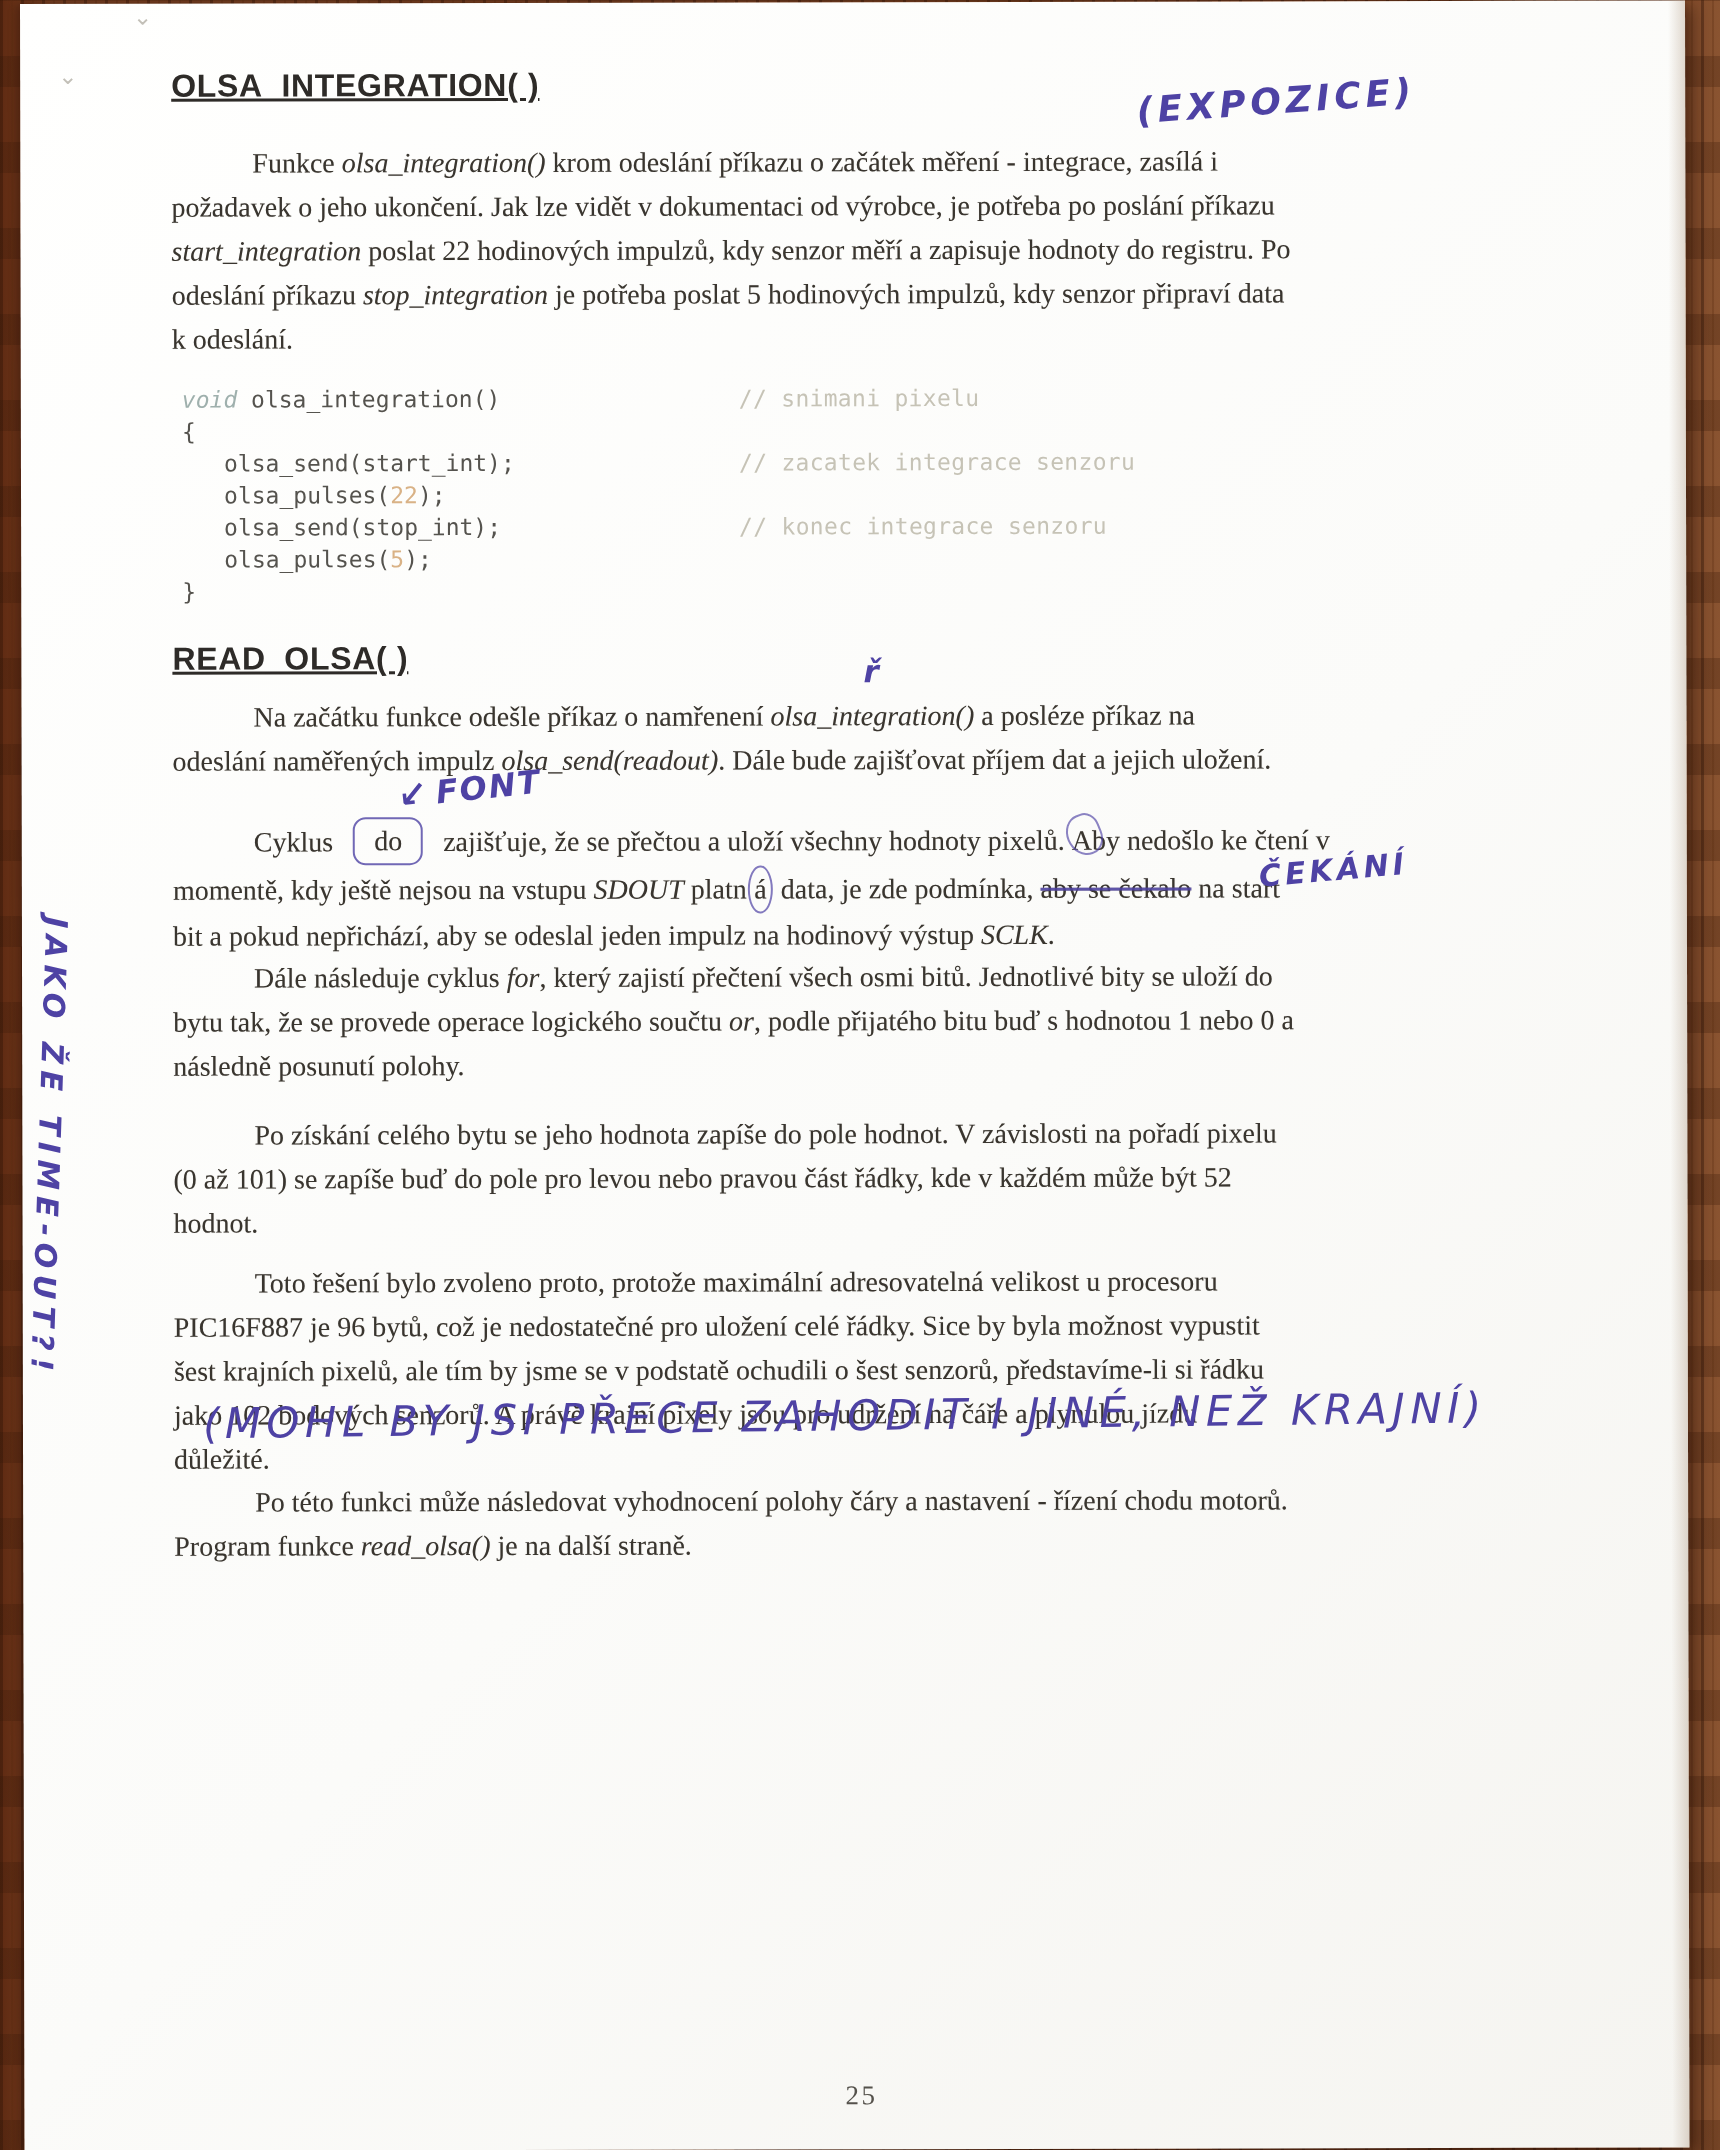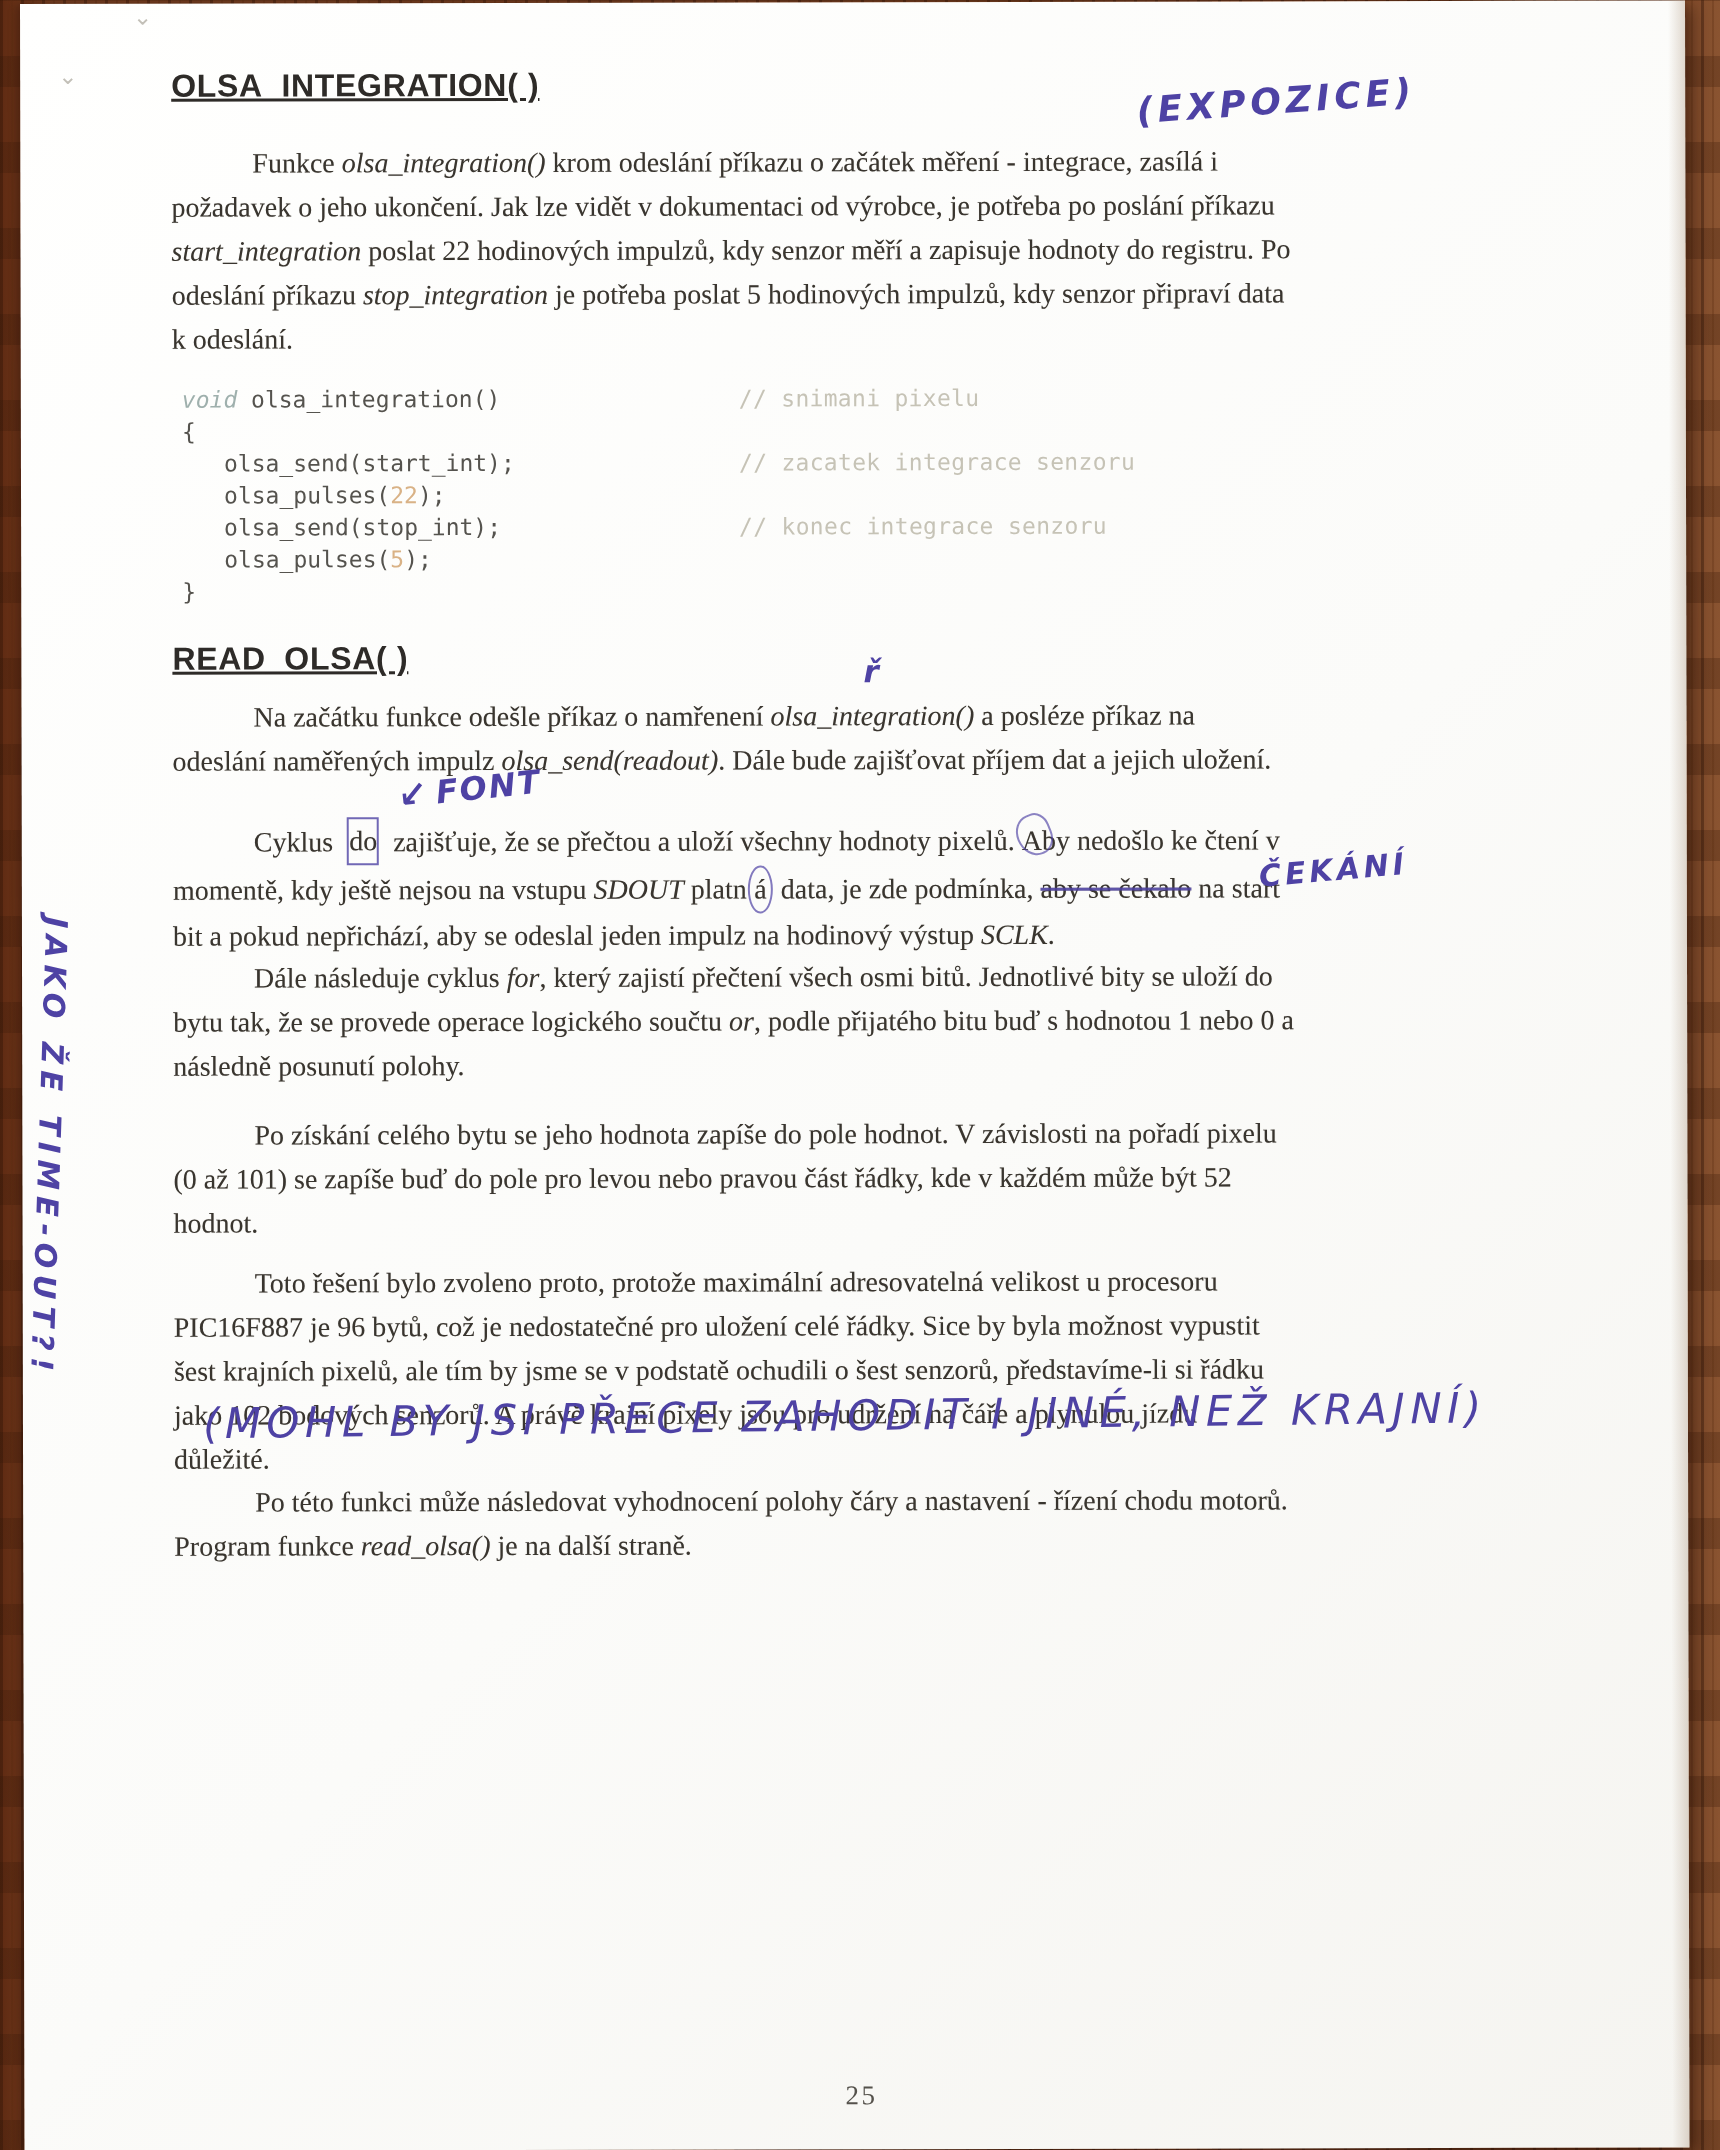--- a/index.html
+++ b/index.html
@@ -33,21 +33,21 @@
   .ink{color:#4e42a4;font-family:"DejaVu Sans",sans-serif;font-style:italic;}
   .hw{position:absolute;}
   .expozice{left:1116px;top:79px;font-size:36px;font-weight:600;letter-spacing:4.7px;transform:rotate(-4deg);}
   .font-note{left:376px;top:765px;font-size:32px;font-weight:600;letter-spacing:2px;transform:rotate(-6deg);white-space:nowrap;}
   .font-arrow{font-style:normal;font-size:35px;margin-right:6.7px;}
   .r-corr{left:842px;top:651px;font-size:31px;font-weight:600;}
   .cekani{left:1237px;top:851px;font-size:30px;font-weight:600;letter-spacing:4px;transform:rotate(-5deg);}
   .mohl{left:180px;top:1389px;font-size:42px;font-weight:500;letter-spacing:5.4px;transform:rotate(-0.6deg);white-space:nowrap;}
   .margin-note{position:absolute;left:10.8px;top:913px;height:477px;writing-mode:vertical-rl;
     font:600 30px/1 "DejaVu Sans",sans-serif;font-style:italic;color:#4e42a4;letter-spacing:6.7px;transform:rotate(2deg);}
-  .boxed{display:inline-block;border:2px solid rgba(78,66,164,.80);border-radius:0;padding:0 0;margin:0 14px;position:relative;top:-1.3px;}
+  .boxed{display:inline-block;border:2px solid rgba(78,66,164,.80);border-radius:13px;padding:0 19px;margin:0 20px;position:relative;top:-1.3px;}
   .circled{display:inline-block;border:2px solid rgba(78,66,164,.70);border-radius:50%;padding:0 4px;margin:0 1.3px;}
   .struck{text-decoration:line-through;text-decoration-color:rgba(78,66,164,.85);text-decoration-thickness:2.7px;}
   .pen-scribble{position:relative;display:inline-block;}
   .pen-scribble::after{content:"";position:absolute;left:-5.4px;top:-5.4px;width:31px;height:38px;
     border:2px solid rgba(78,66,164,.65);border-radius:55% 45% 50% 60%;transform:rotate(-22deg);}
   .page-num{position:absolute;left:821px;top:2078px;font:27px "Liberation Serif",serif;color:#55524c;letter-spacing:2.7px;}
   .pencil{position:absolute;color:#c3c0b8;font-size:23px;font-family:"DejaVu Sans",sans-serif;}
 </style>
 </head>
 <body>

